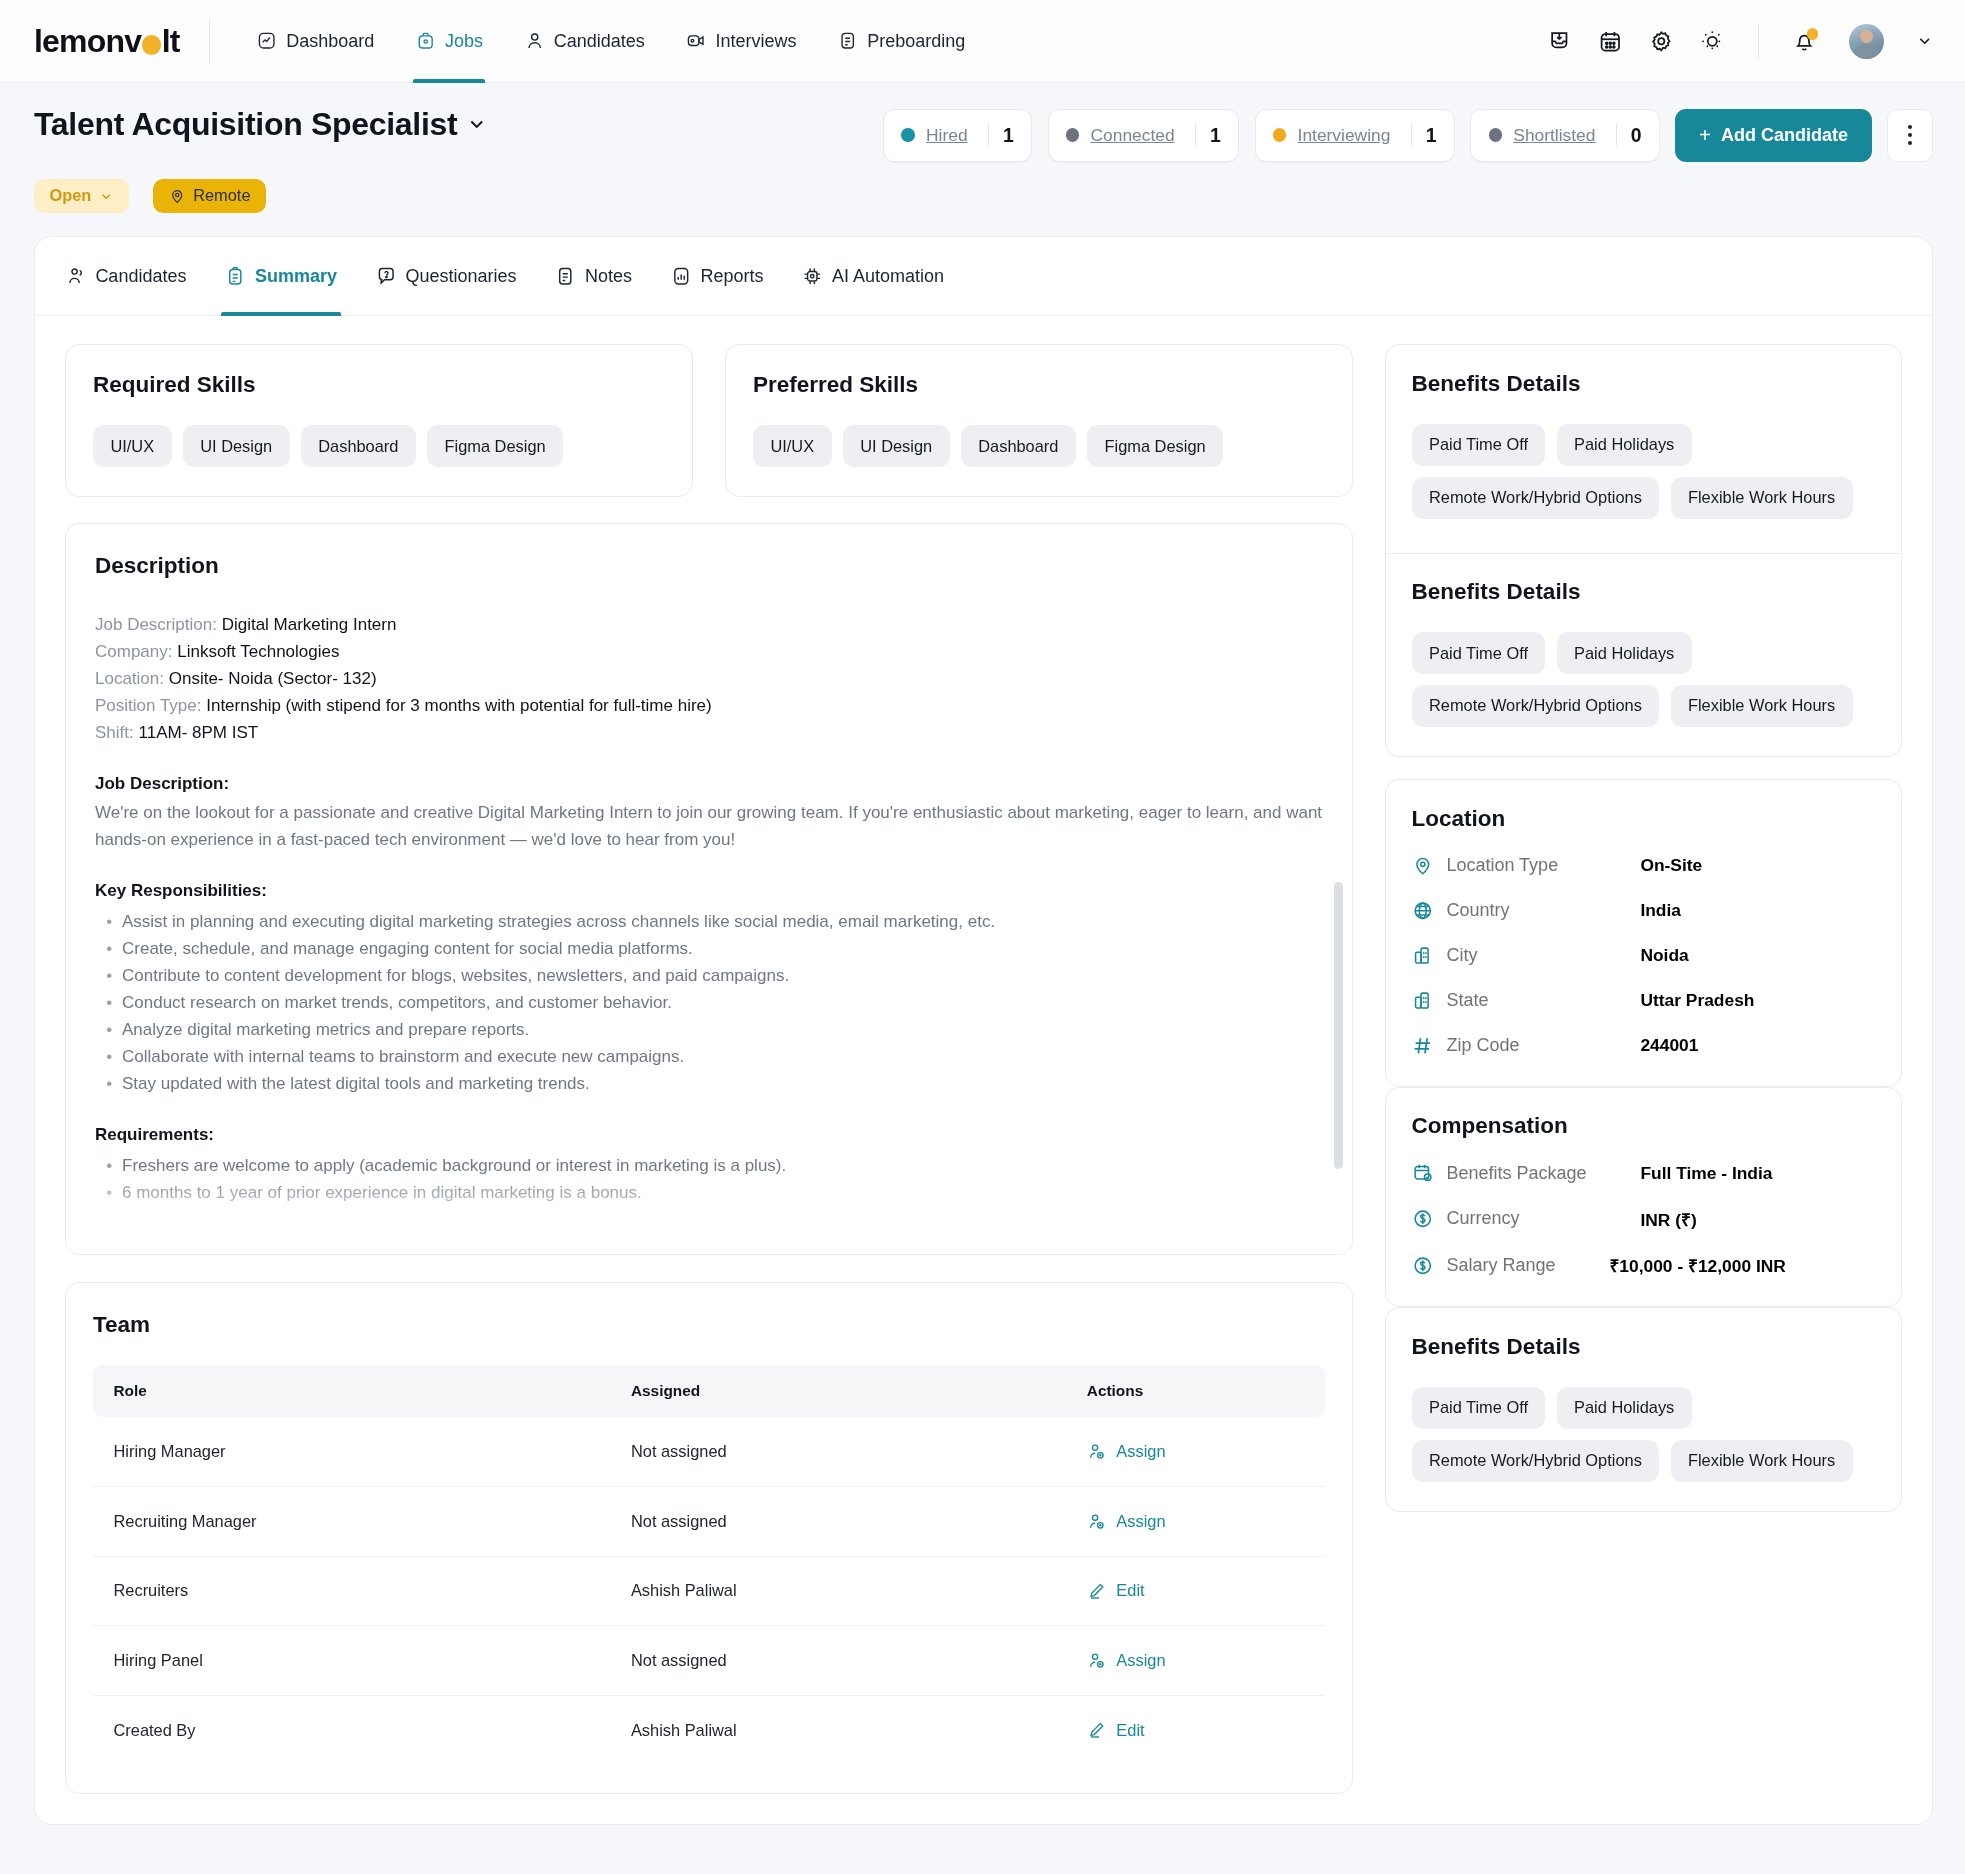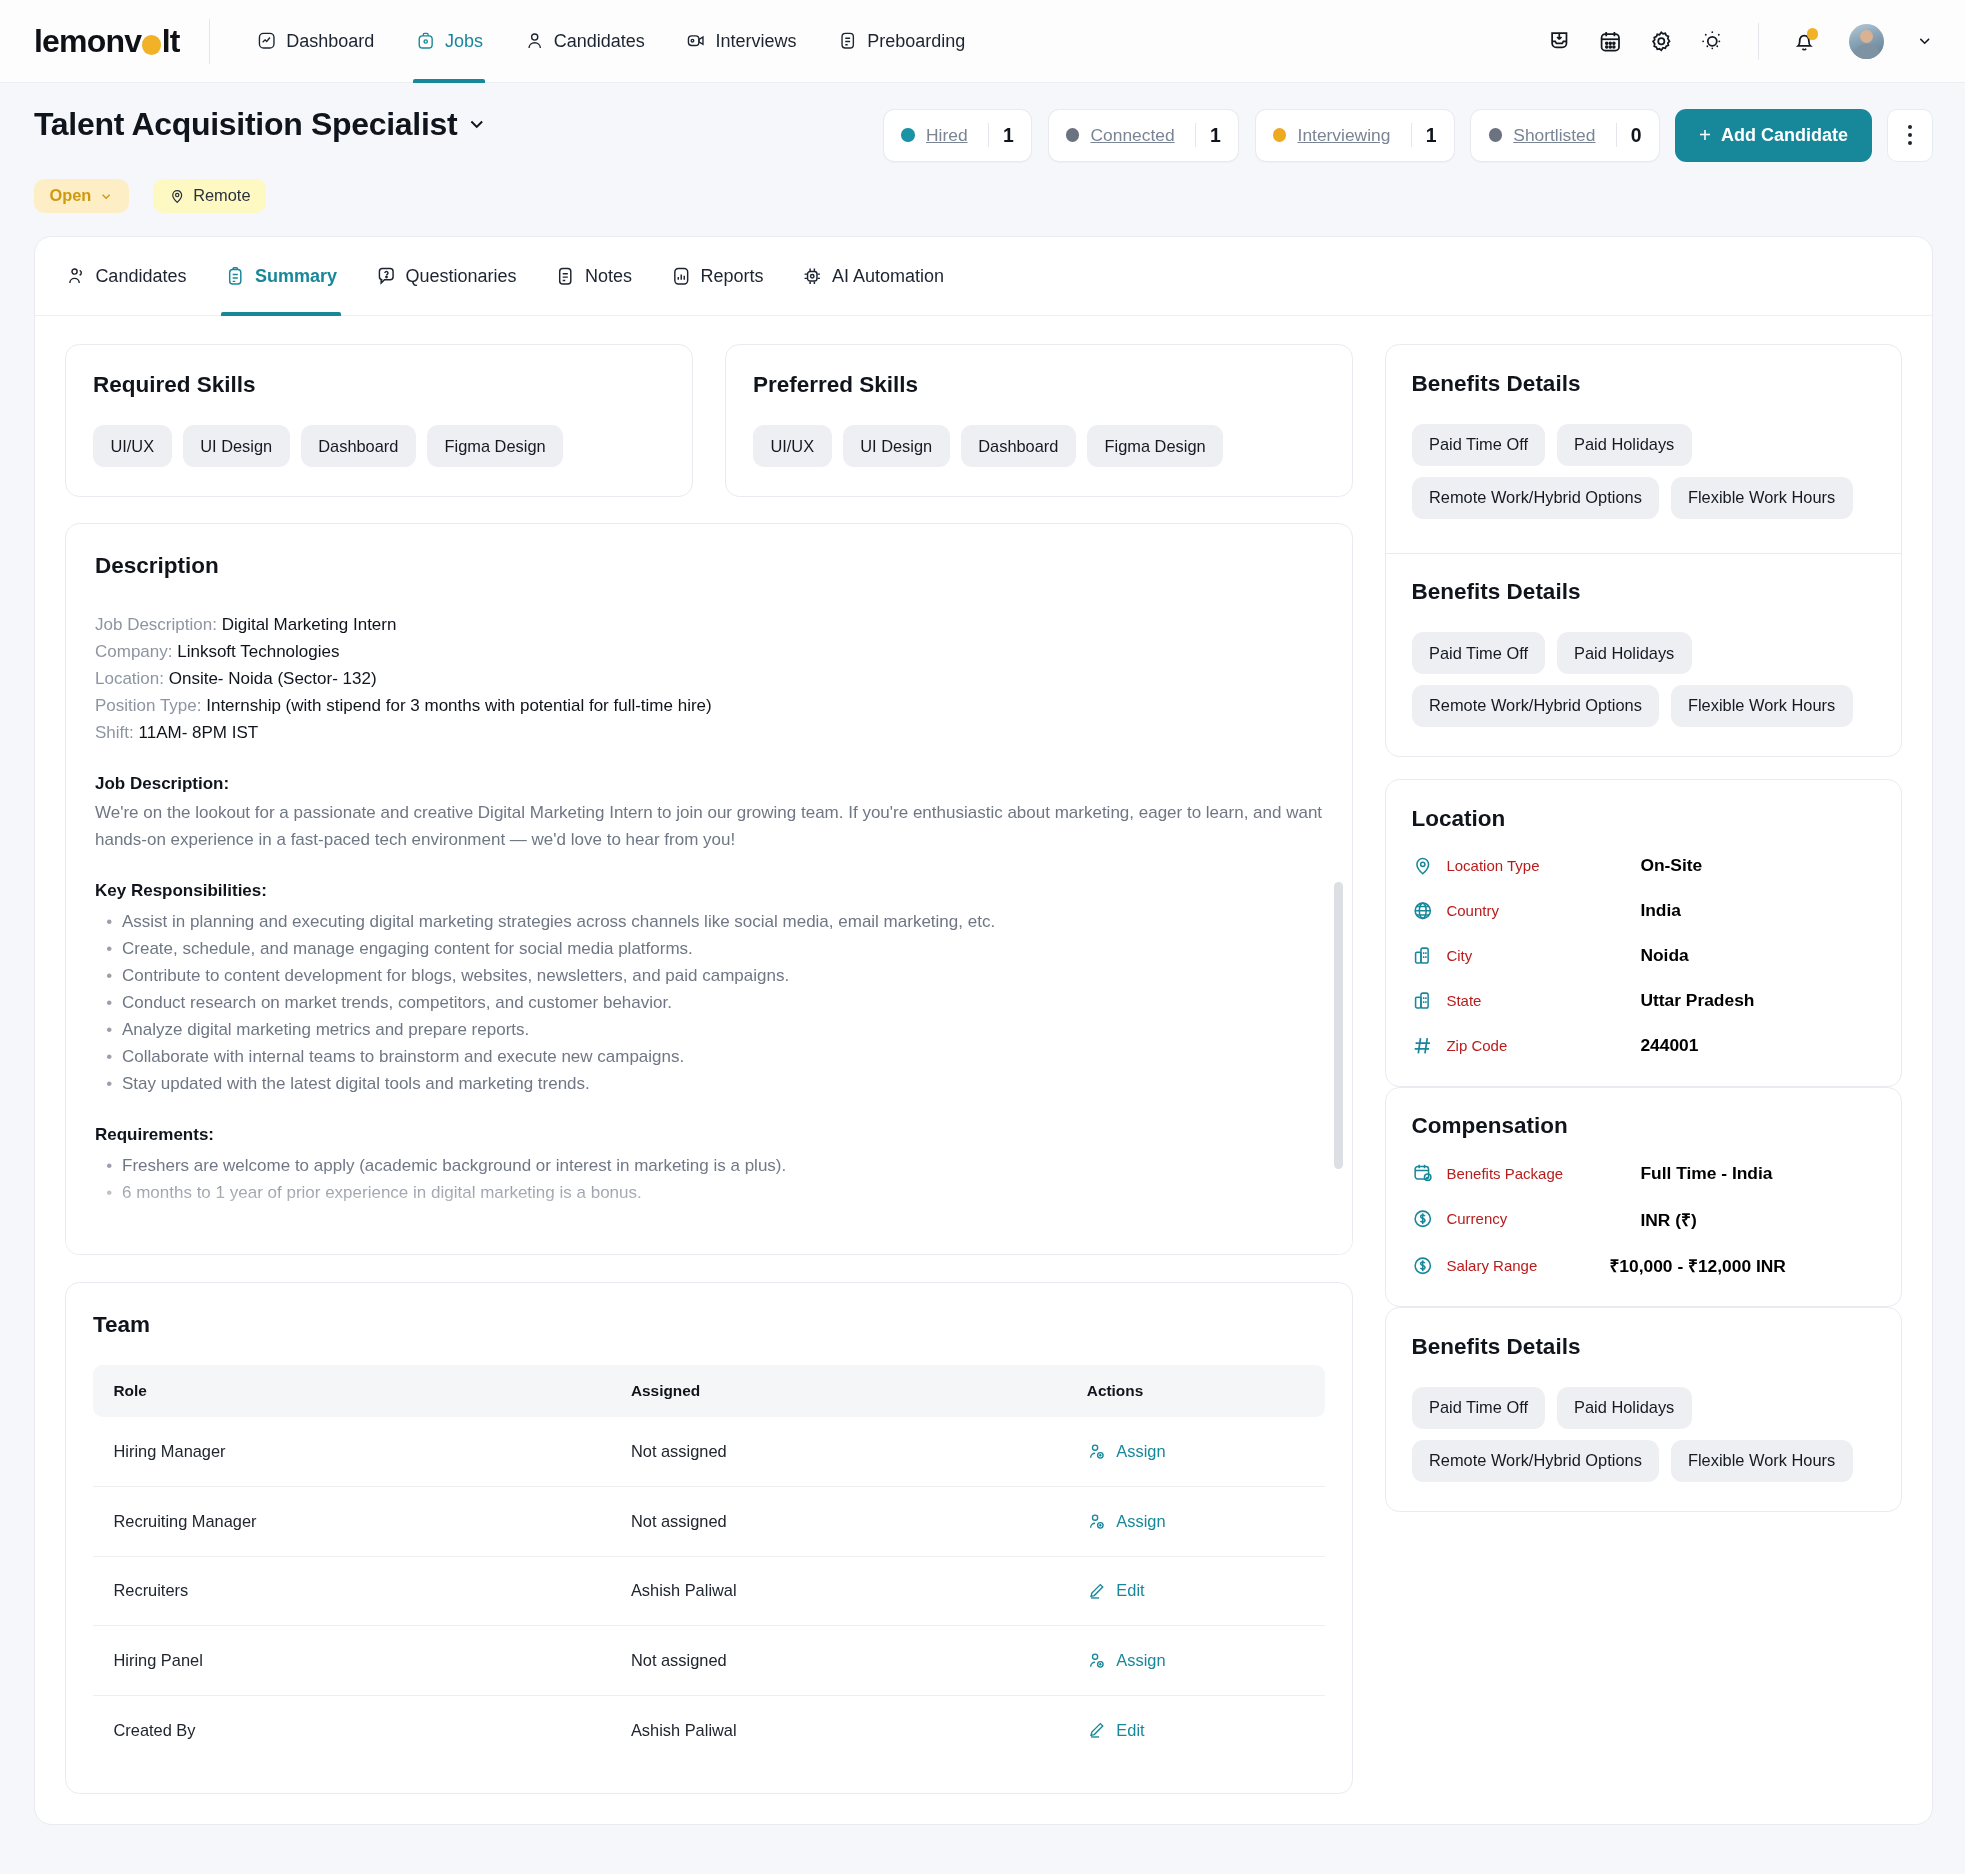--- a/index.html
+++ b/index.html
@@ -74,21 +74,21 @@
   }
   .kebab i { width: 4.1px; height: 4.1px; border-radius:50%; background:#20262f; display:block; }
 
   .tagrow { display: flex; align-items: center; gap: 24px; margin-top: 17.4px; }
   .tag-open {
     background: #fdeec6; color: #cf9a12; border-radius: 10.2px; height: 34px; padding: 0 15.4px;
     display:flex; align-items:center; gap: 8.2px; font-size: 16.4px; font-weight: 600; cursor:pointer;
   }
   .tag-open svg { width: 14.3px; height: 14.3px; }
   .tag-remote {
-    background: #fef9c3; color: #2a313c; border-radius: 10.2px; height: 34px; padding: 0 15.4px;
+    background: #eab308; color: #2a313c; border-radius: 10.2px; height: 34px; padding: 0 15.4px;
     display:flex; align-items:center; gap: 8.2px; font-size: 16.4px; cursor:pointer;
   }
   .tag-remote svg { width: 16.4px; height: 16.4px; }
 
   
   .panel {
     margin: 23.5px 32px 0 34px; background: #fff; border: 0.5px solid #e9ebf0;
     border-radius: 17.4px; overflow: hidden; min-height: 1535px;
   }
   .tabs { display: flex; align-items: center; padding: 0 11.3px; border-bottom: 0.5px solid #edeff3; height: 79px; }
@@ -136,21 +136,21 @@
   table.team tbody tr:last-child td { border-bottom: none; }
   .act { display:flex; align-items:center; gap: 10.2px; color:#17879a; font-size: 16.4px; cursor:pointer; }
   .act svg { width: 19.4px; height: 19.4px; }
 
   .rcard { padding: 25.6px 25.6px 29px 25.6px; }
   .rcard + .rcard { margin-top: 0; }
   .mt44 { margin-top: 22.5px; }
   .kv { display:flex; align-items:center; margin-top: 22.5px; }
   .kv .ic { width: 22.5px; height: 22.5px; margin-right: 12.3px; display:inline-flex; align-items:center; justify-content:center; flex:none; }
   .kv .ic svg { width: 21.5px; height: 21.5px; }
-  .kv .kk { font-size: 15px; color: #b91c1c; }
+  .kv .kk { font-size: 18px; color: #737373; }
   .kv .vv { font-size: 17.4px; font-weight: 700; color:#000000; margin-left: auto; width: 235px; }
 </style>
 </head>
 <body>
 
 <div class="page">
 
   <div class="topbar">
     <div class="brand">
       <span>lem</span>

